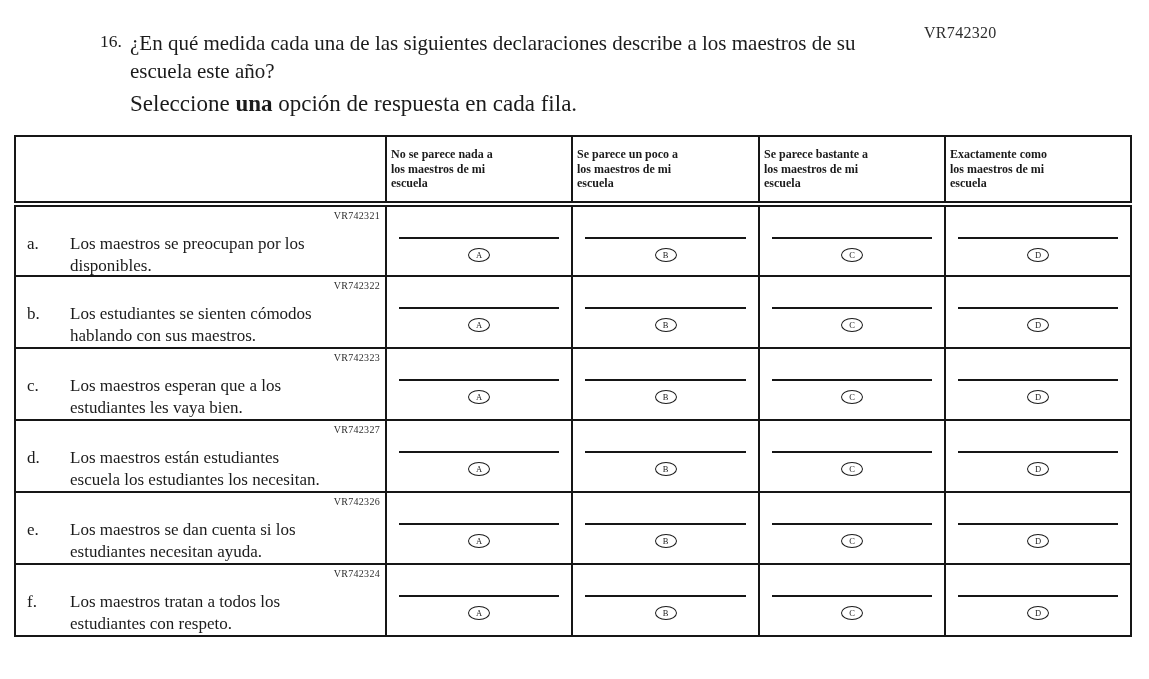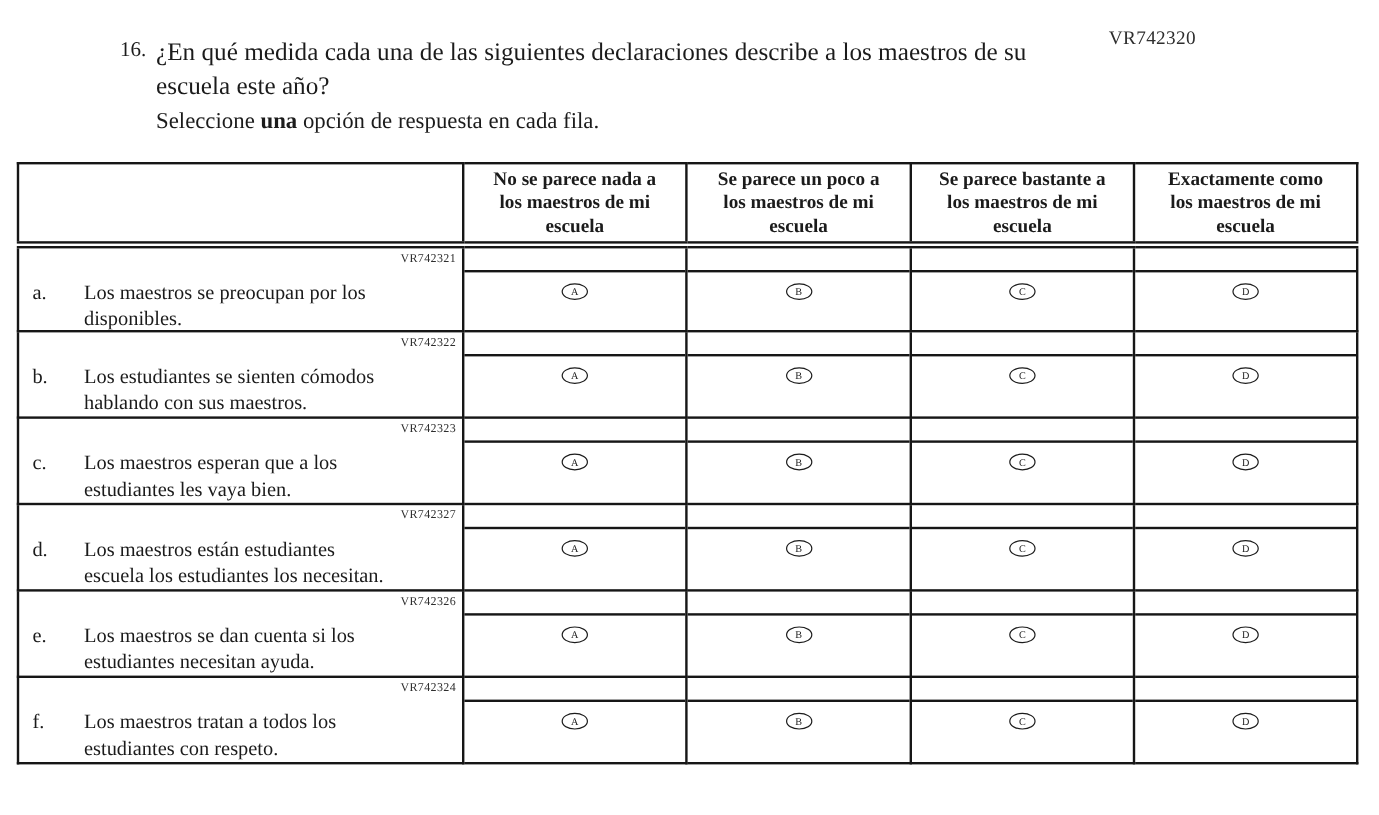--- a/index.html
+++ b/index.html
@@ -23,37 +23,37 @@
   .q-num {
     font-weight: normal; font-size: 17.5px; line-height: 1.32;
     width: 30px; flex: 0 0 30px;
   }
   .q-text {
     font-size: 21px; line-height: 1.32; max-width: 748px;
   }
 
   .instruction {
     position: absolute; top: 91px; left: 130px;
-    font-size: 19px;
+    font-size: 23px;
   }
   .instruction b { font-weight: bold; }
 
   table.matrix {
     position: absolute; top: 135px; left: 14px;
     width: 1116px;
     border-collapse: collapse; table-layout: fixed;
   }
   .matrix th, .matrix td {
     border: 2px solid #161616;
-    padding: 0; vertical-align: top;
+    padding: 12px; vertical-align: top;
   }
   .matrix th.header-cell {
     height: 68px;
-    font-size: 16px; font-weight: bold; line-height: 1.22;
-    text-align: center; vertical-align: middle;
+    font-size: 12px; font-weight: bold; line-height: 1.22;
+    text-align: left; vertical-align: middle;
     border-bottom: 6px double #161616;
     padding: 2px 4px;
   }
   .hdr-line { display: block; }
 
   tr.body-row { height: 72px; }
 
   td.stmt-cell { position: relative; }
   .vr-code {
     position: absolute; top: 3px; right: 5px;

